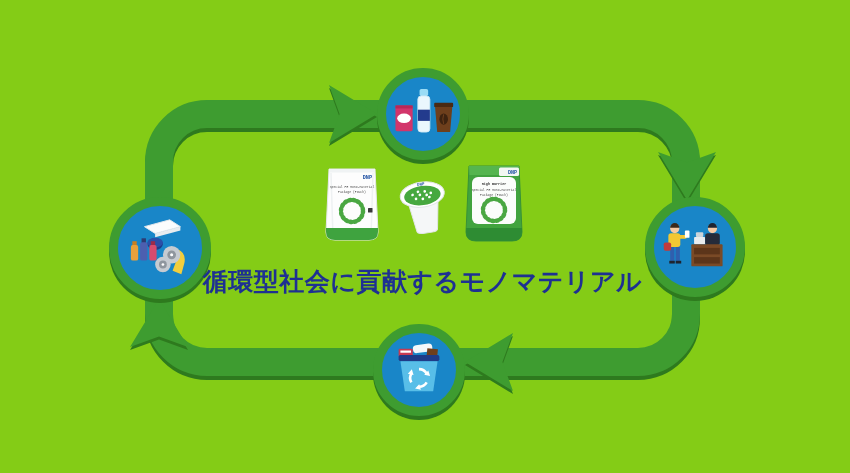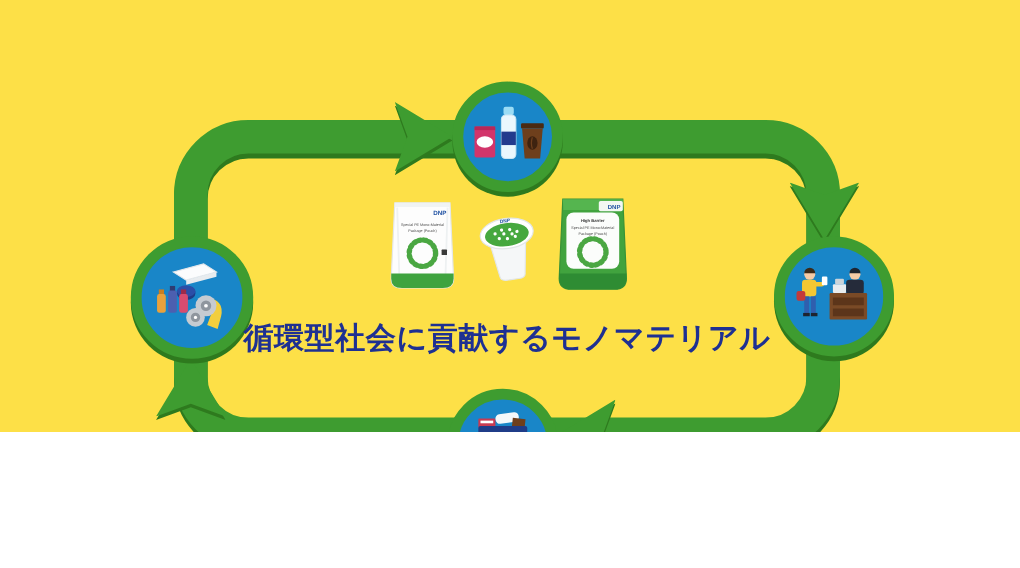--- a/index.html
+++ b/index.html
@@ -1,17 +1,17 @@
 <!DOCTYPE html>
 <html><head>
 <meta charset="utf-8">
 <style>
   html,body{margin:0;padding:0;background:#fff;}
-  .canvas{position:relative;width:850px;height:360px;background:#fde047;overflow:hidden;
-          font-family:Liberation Sans, sans-serif;}
+  .canvas{position:relative;width:850px;height:473px;background:#84cc16;overflow:hidden;
+          font-family:Liberation Mono, monospace;}
 
   
   .loop-sh{position:absolute;left:145px;top:104px;width:555px;height:276px;box-sizing:border-box;
            border:28px solid #2E7A1E;border-radius:62px;z-index:1;}
   .loop{position:absolute;left:145px;top:100px;width:555px;height:276px;box-sizing:border-box;
         border:28px solid #3E9C30;border-radius:62px;z-index:2;}
 
   
   .arr{position:absolute;background:#3E9C30;z-index:3;}
   .arr-sh{position:absolute;background:#2E7A1E;z-index:2;}

